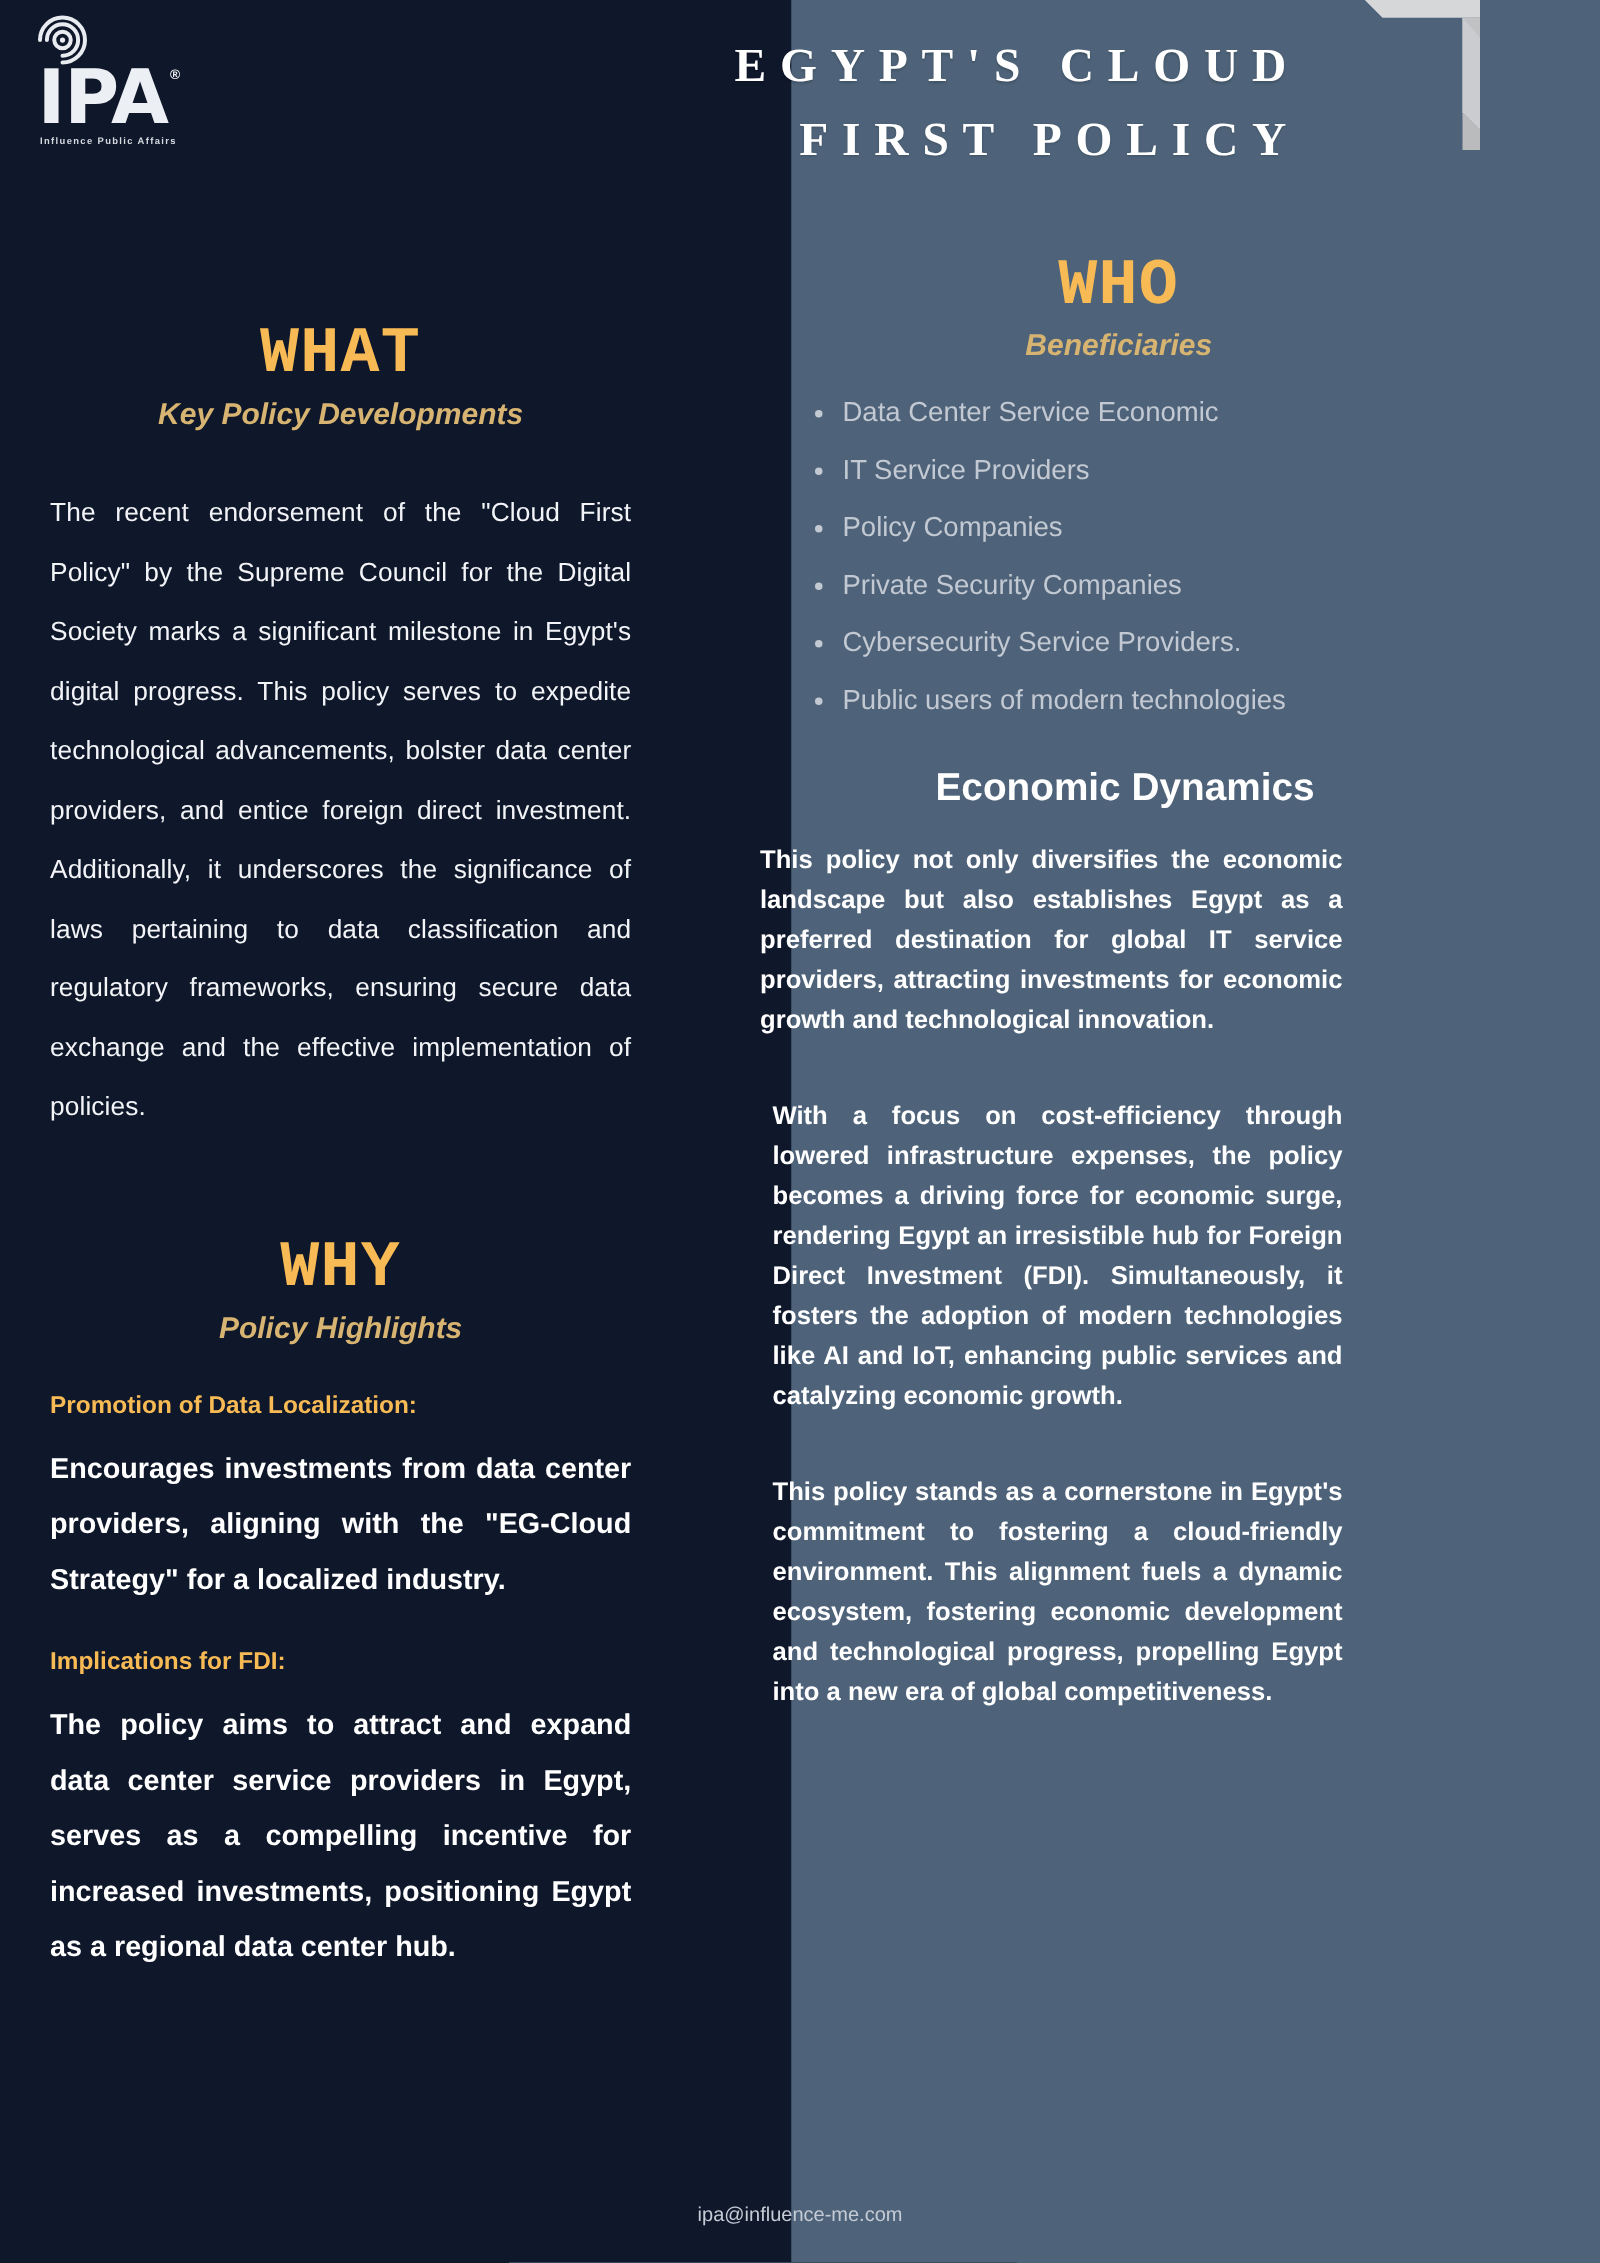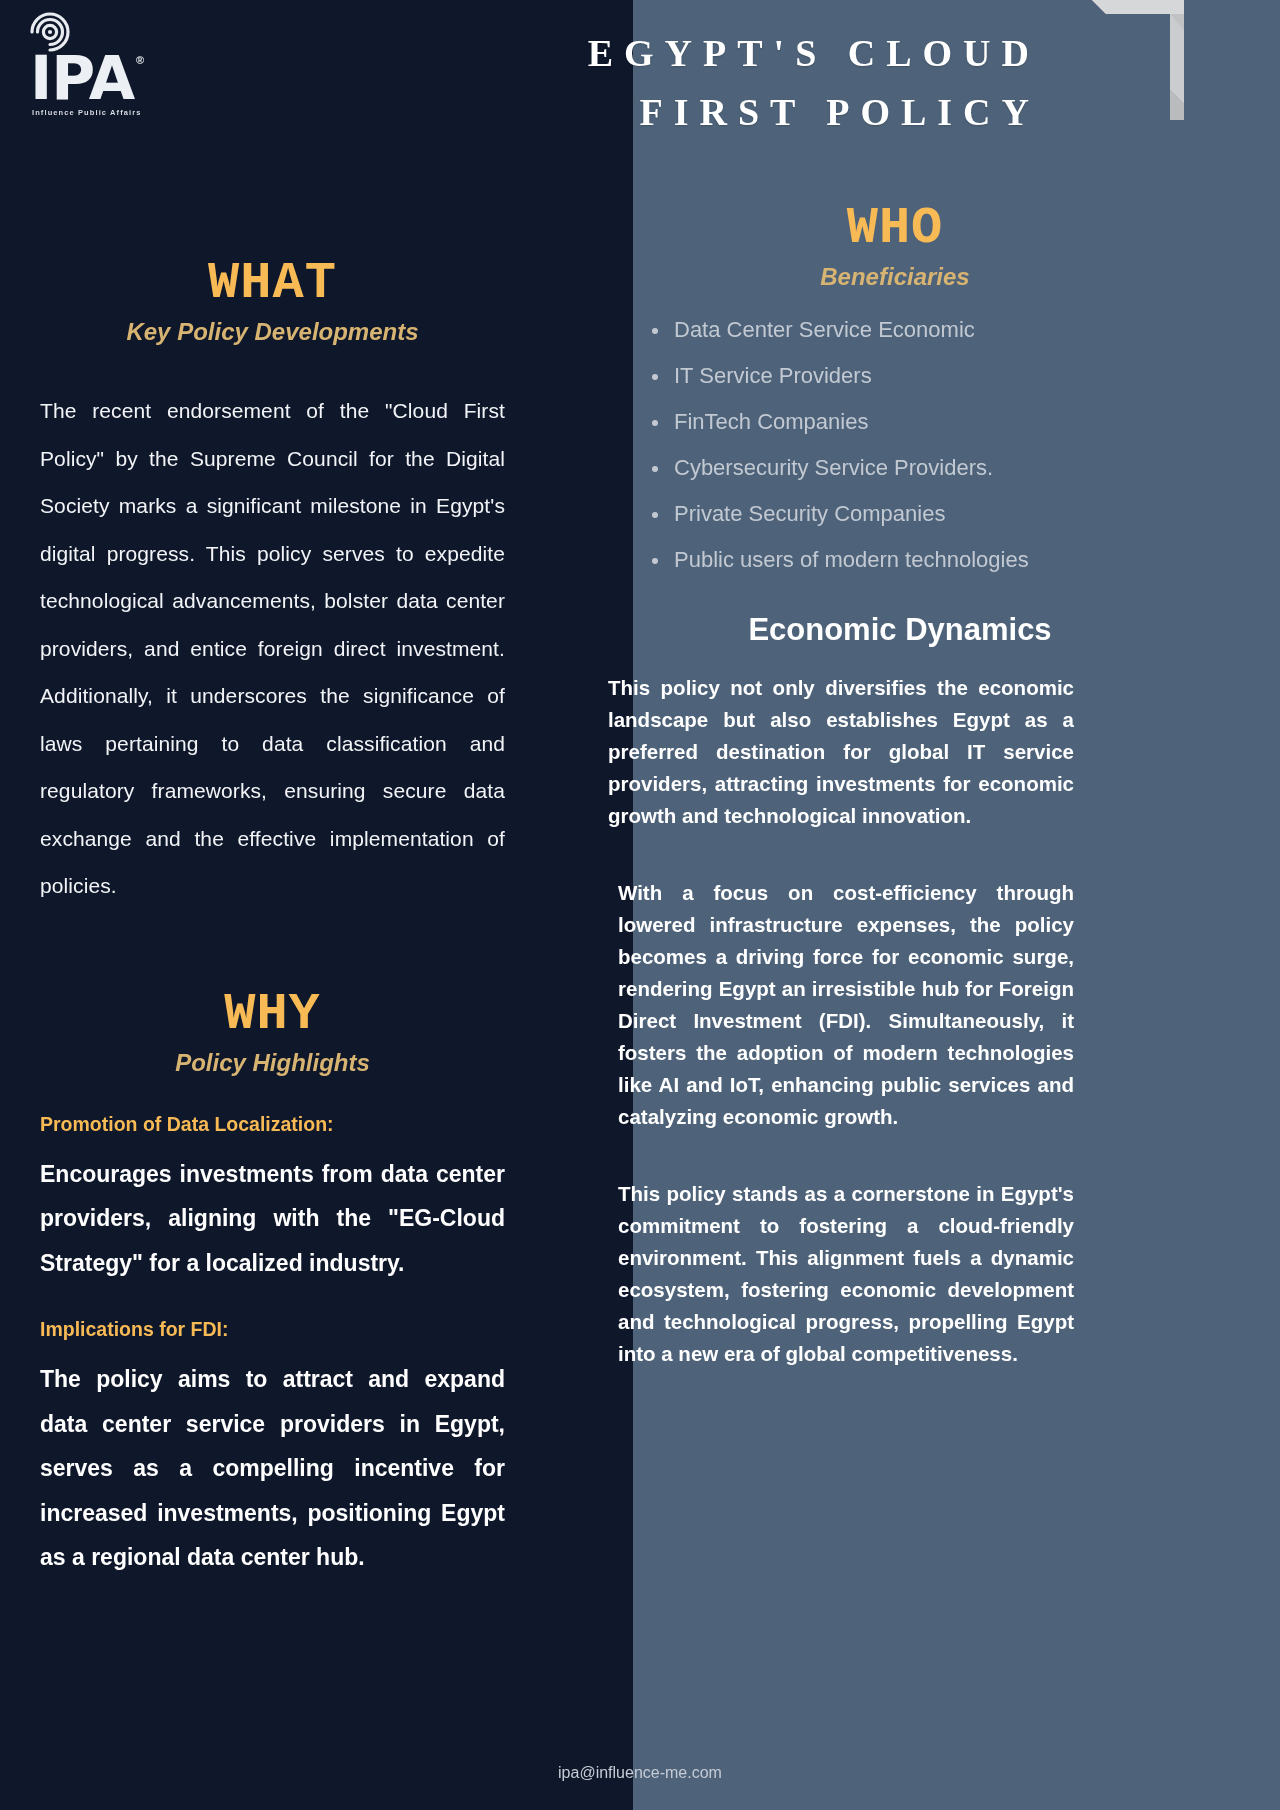--- a/index.html
+++ b/index.html
@@ -267,23 +267,23 @@
   <div class="col-right">
 
     <div class="who-head">
       <div class="sec-title">WHO</div>
       <div class="sec-sub">Beneficiaries</div>
     </div>
 
     <ul class="who-list">
       <li>Data Center Service Economic</li>
       <li>IT Service Providers</li>
-      <li> FinTech Companies</li>
+      <li> Policy Companies</li>
+      <li>Private Security Companies</li>
       <li>Cybersecurity Service Providers.</li>
-      <li>Private Security Companies</li>
       <li>Public users of modern technologies</li>
     </ul>
 
     <div class="econ-head">Economic Dynamics</div>
 
     <div class="econ-body">
       <p class="econ-p first">This policy not only diversifies the economic landscape but also establishes Egypt as a preferred destination for global IT service providers, attracting investments for economic growth and technological innovation.</p>
       <p class="econ-p indent">With a focus on cost-efficiency through lowered infrastructure expenses, the policy becomes a driving force for economic surge, rendering Egypt an irresistible hub for Foreign Direct Investment (FDI). Simultaneously, it fosters the adoption of modern technologies like AI and IoT, enhancing public services and catalyzing economic growth.</p>
       <p class="econ-p indent">This policy stands as a cornerstone in Egypt's commitment to fostering a cloud-friendly environment. This alignment fuels a dynamic ecosystem, fostering economic development and technological progress, propelling Egypt into a new era of global competitiveness.</p>
     </div>

